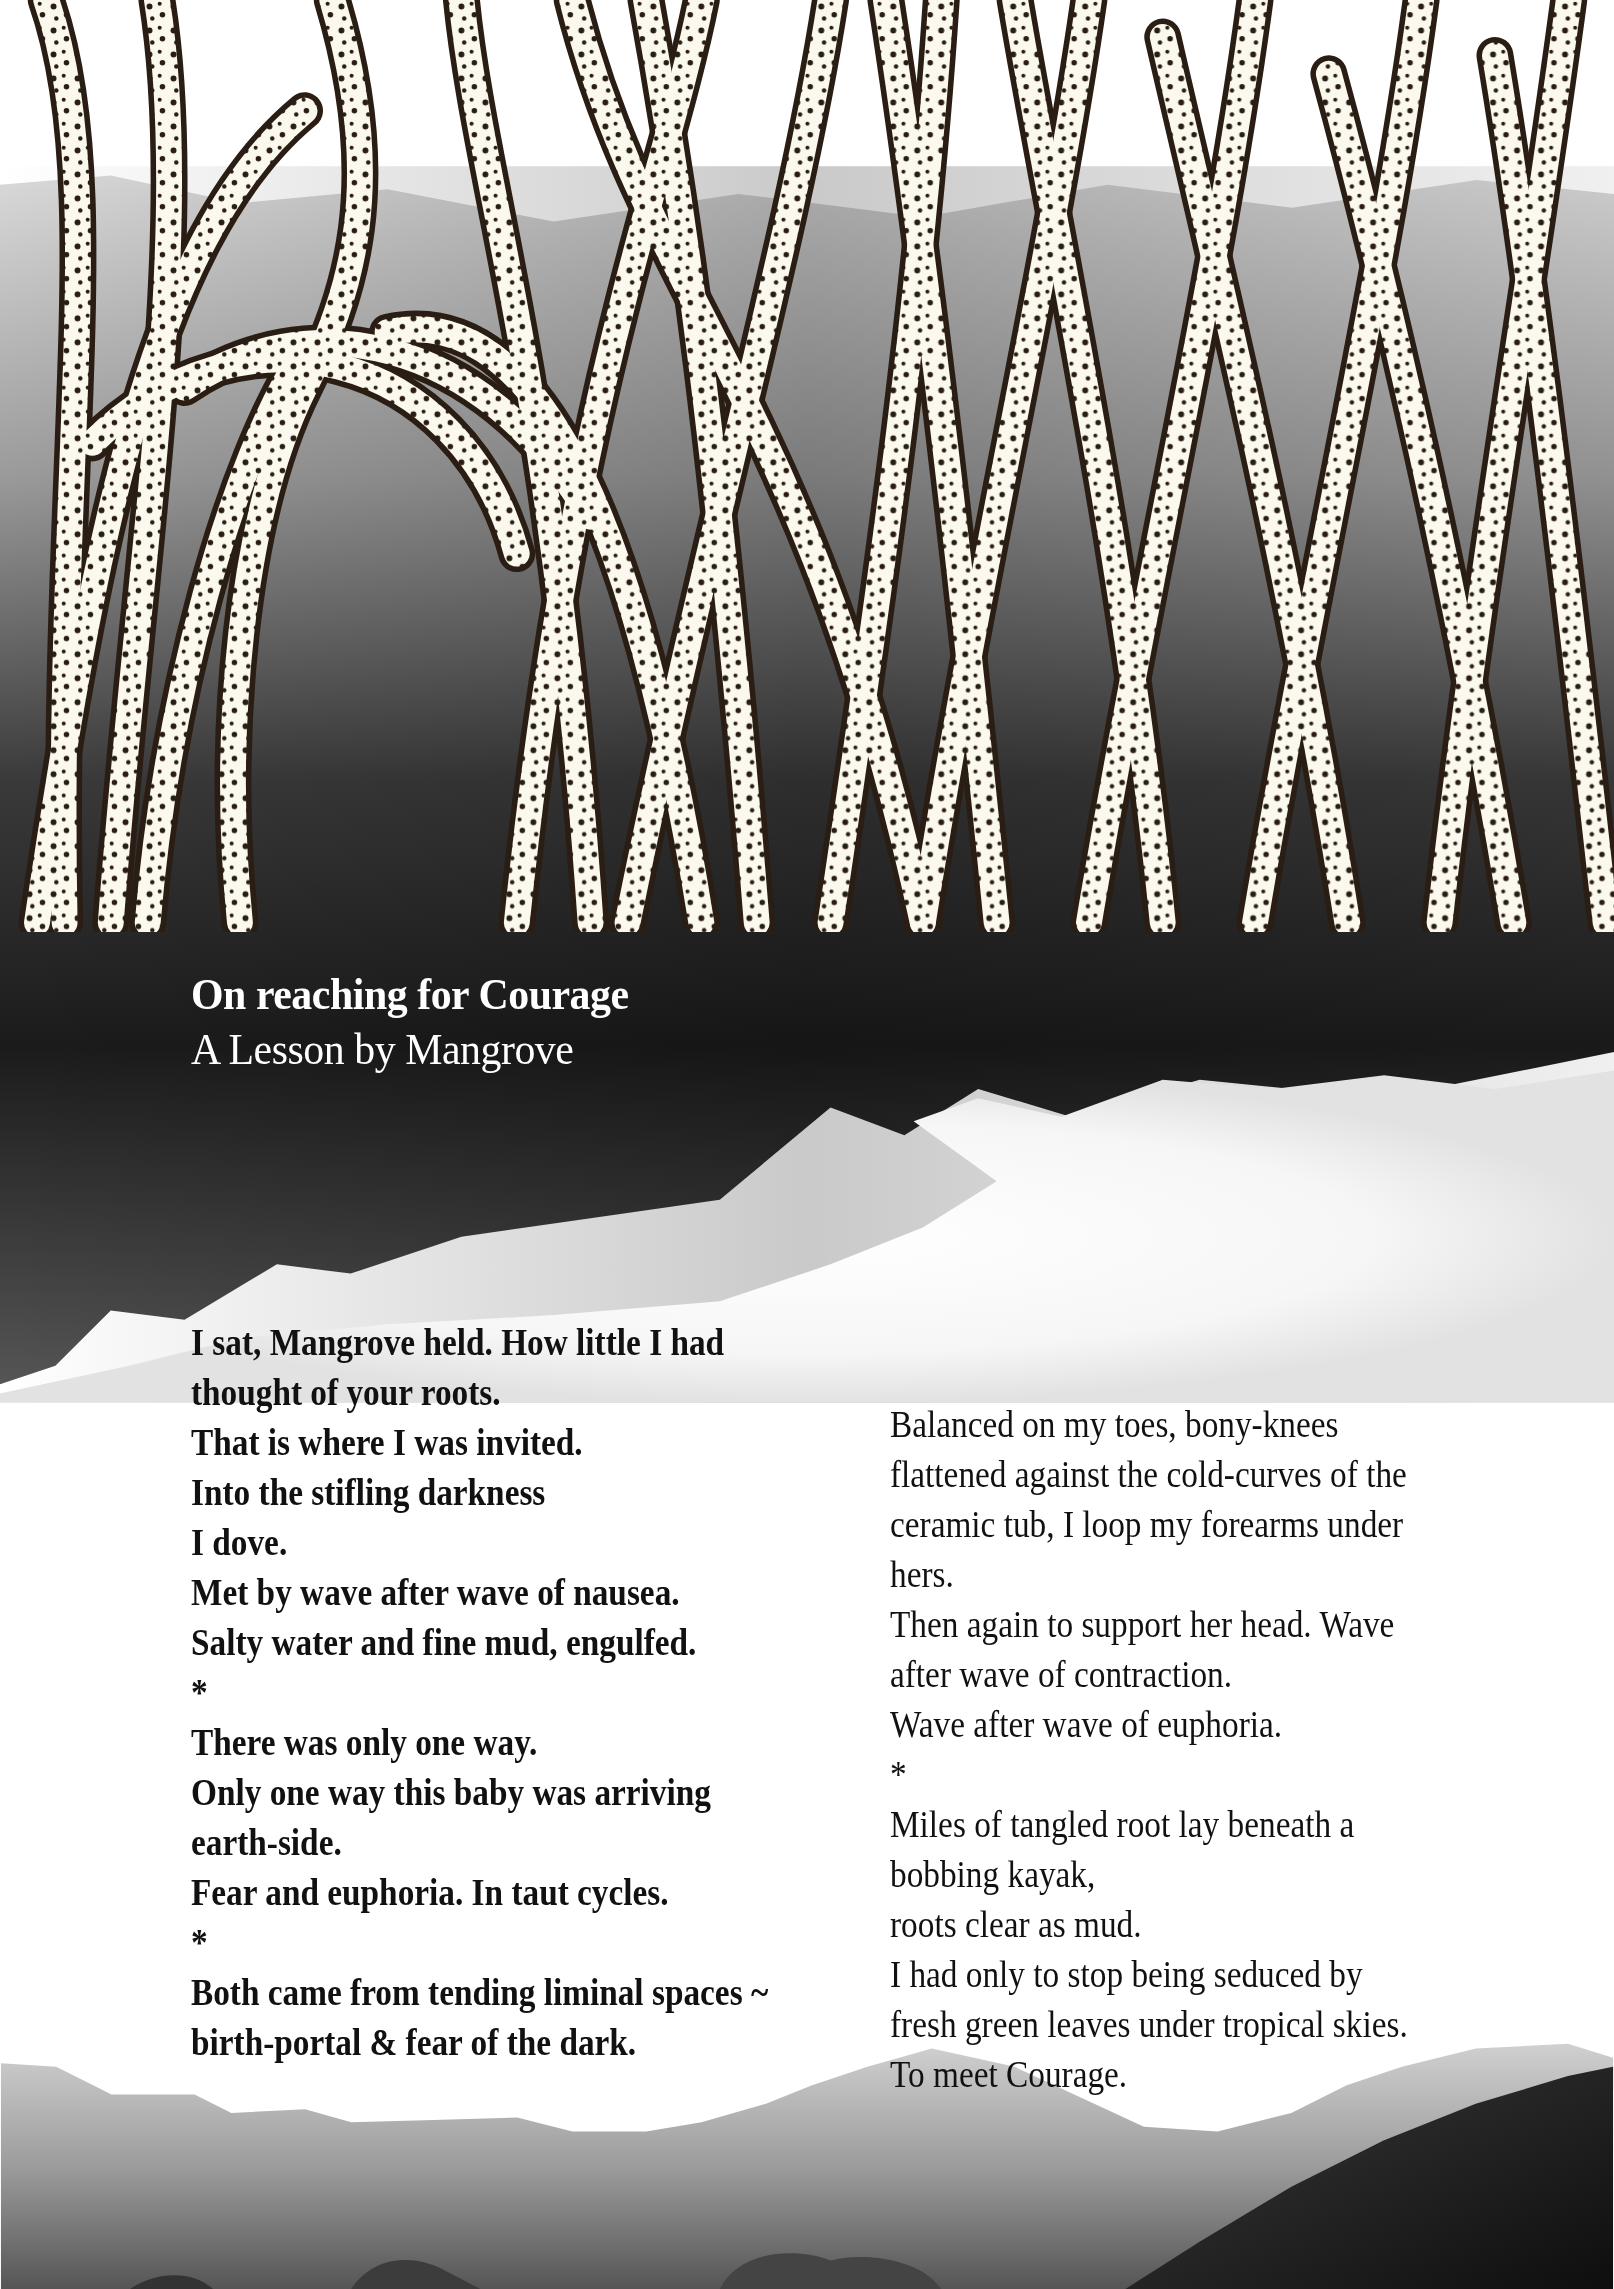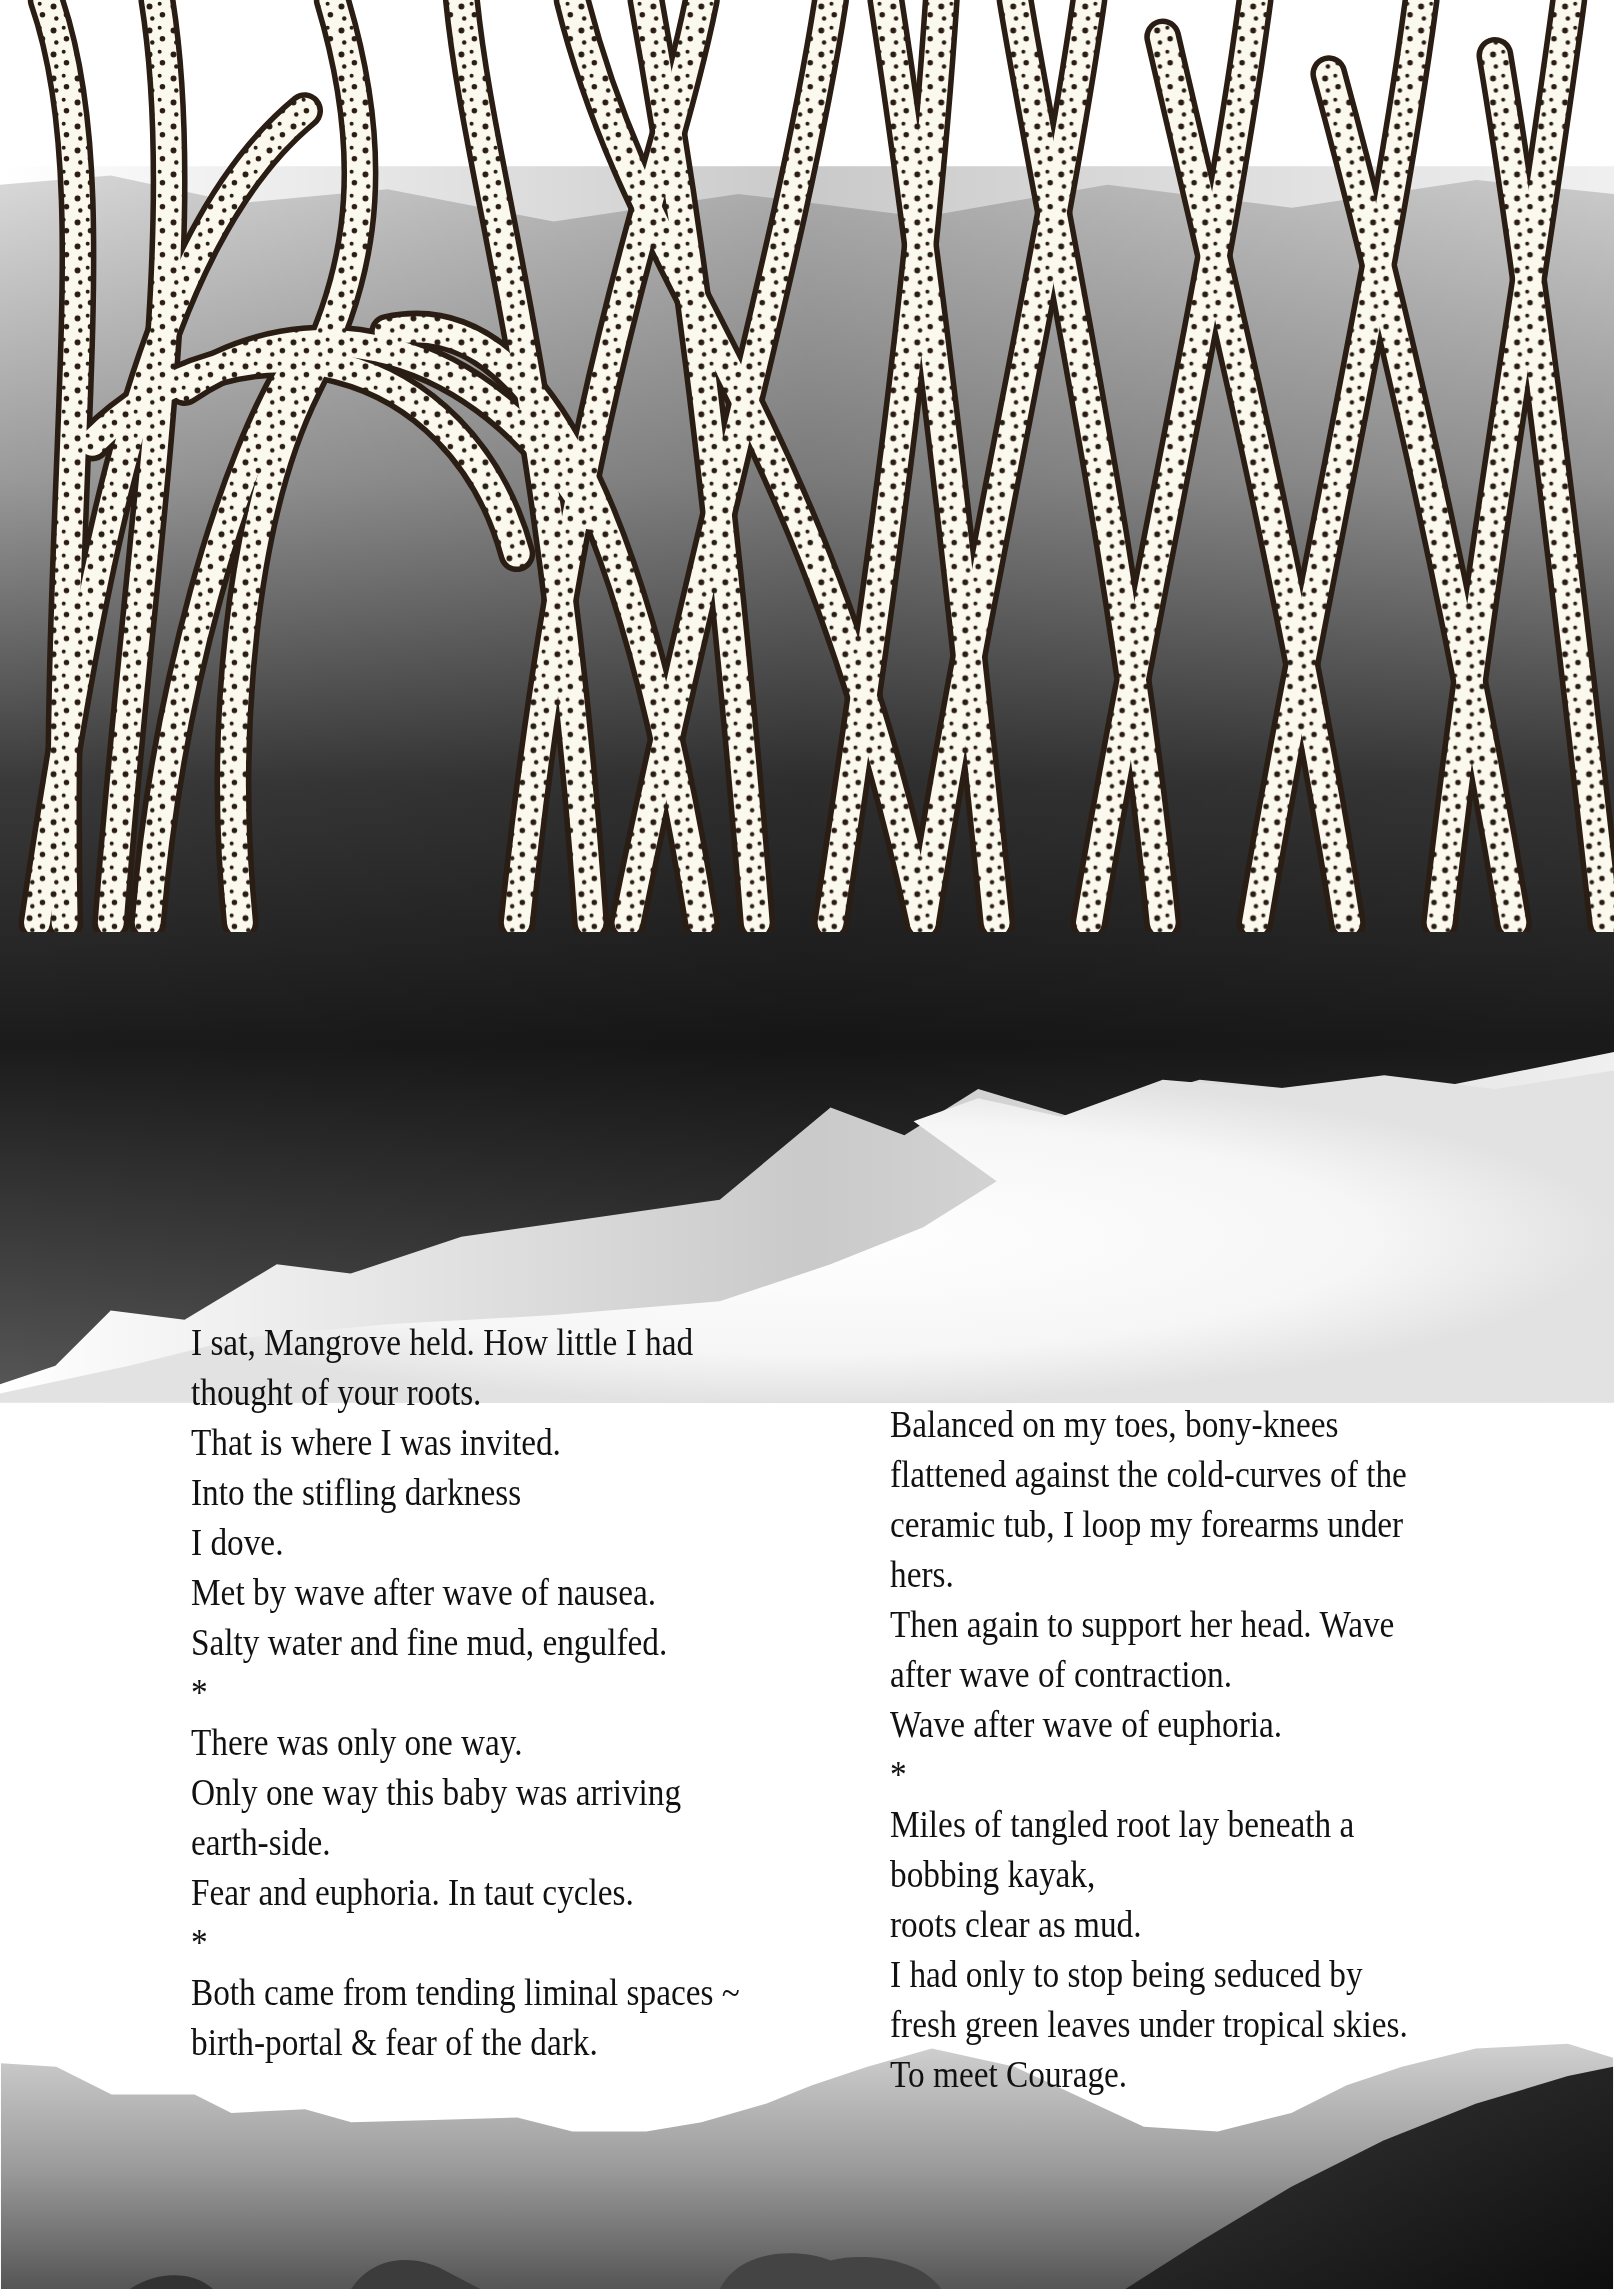--- a/index.html
+++ b/index.html
@@ -55,21 +55,21 @@
       color: #ffffff;
       font-size: 37px;
       line-height: 50px;
     }
     .col {
       position: absolute;
       color: #111111;
       font-size: 37px;
       line-height: 50px;
     }
-    .col-left { left: 191px; top: 1318px; width: 665px; }
+    .col-left { left: 191px; top: 1318px; width: 665px; font-weight: bold; }
     .col-right { left: 890px; top: 1400px; width: 665px; }
     .line {
       white-space: nowrap;
       transform: scaleX(0.90);
       transform-origin: left;
     }
     .intro .line { transform: scaleX(0.90); }
   </style>
 </head>
 <body>
@@ -192,20 +192,24 @@
       <path d="M0 36 L60 40 L120 70 L210 70 L250 90 L330 86 L380 100 L460 98 L560 95 L620 110 L700 110
                L760 100 L830 80 L880 60 L940 40 L1010 20 L1100 40 L1240 105 L1320 110 L1400 90 L1460 60
                L1520 40 L1600 20 L1700 15 L1749 30 L1749 281 L0 281 Z" fill="url(#gLow)"></path>
       <path d="M1220 281 L1300 230 L1400 170 L1500 120 L1600 80 L1700 50 L1749 40 L1749 281 Z" fill="url(#gLowDark)"></path>
       <path d="M380 281 C 400 250 440 240 480 260 L520 281 Z" fill="#3c3c3c"></path>
       <path d="M780 281 C 800 240 860 235 900 250 C 940 240 1000 250 1020 281 Z" fill="#444444"></path>
       <path d="M140 281 C 170 260 210 262 230 281 Z" fill="#333333"></path>
     </svg>
   </div>
 
+  <div class="title-block">
+    <div class="title">On reaching for Courage</div>
+    <div class="subtitle">A Lesson by Mangrove</div>
+  </div>
 
 
   <div class="col col-left">
     <div class="line">I sat, Mangrove held. How little I had</div>
     <div class="line">thought of your roots.</div>
     <div class="line">That is where I was invited.</div>
     <div class="line">Into the stifling darkness</div>
     <div class="line">I dove.</div>
     <div class="line">Met by wave after wave of nausea.</div>
     <div class="line">Salty water and fine mud, engulfed.</div>

